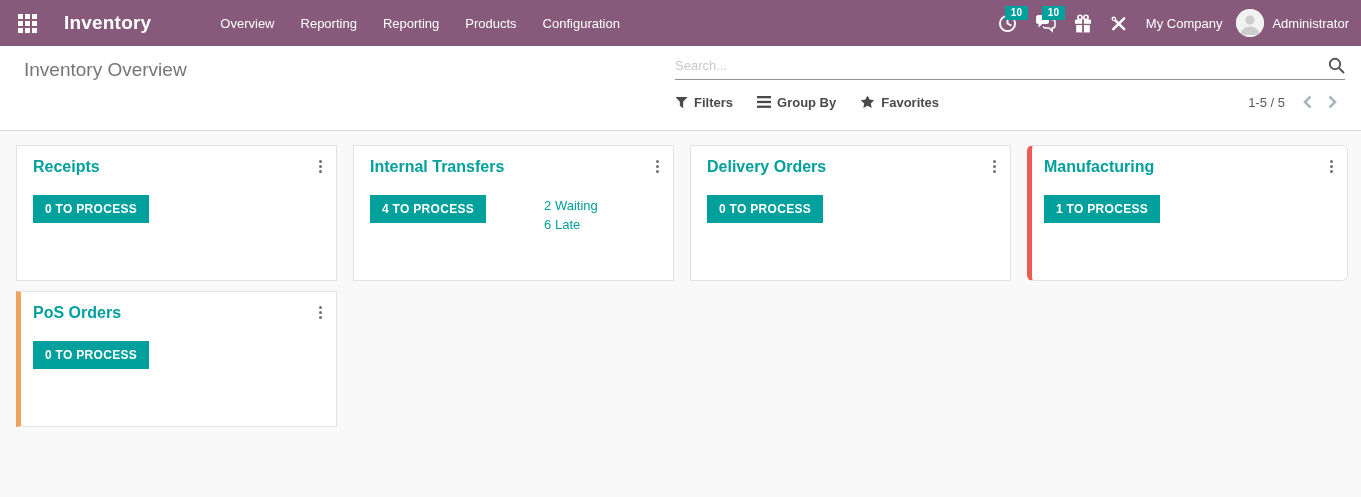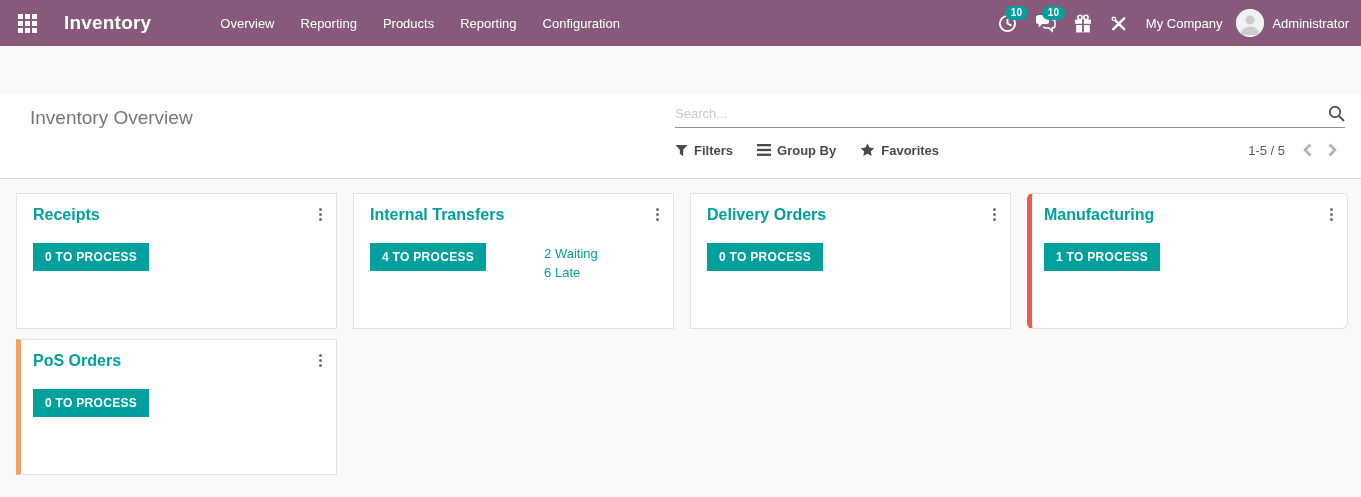--- a/index.html
+++ b/index.html
@@ -14,29 +14,29 @@
   .grid-icon { display:grid; grid-template-columns:repeat(3,5px); grid-gap:2px; }
   .grid-icon span { width:5px; height:5px; background:#fff; }
   .brand { font-size:19px; font-weight:700; margin:0 56px 0 20px; letter-spacing:.2px; }
   .nav { display:flex; align-items:center; height:100%; }
   .nav-item { font-size:13px; padding:0 13px; height:100%; display:flex;
     align-items:center; cursor:pointer; }
   .systray { margin-left:auto; display:flex; align-items:center; }
   .tray-btn { position:relative; padding:6px 9px; display:flex; align-items:center;
     cursor:pointer; }
   .badge { position:absolute; top:-2px; left:16px; background:#00a09d; color:#fff;
-    font-size:10px; font-weight:700; border-radius:7px; padding:1px 6px 2px; }
+    font-size:10px; font-weight:700; border-radius:0; padding:1px 6px 2px; }
   .company { font-size:13px; margin:0 14px 0 10px; cursor:pointer; }
   .user { display:flex; align-items:center; cursor:pointer; }
   .avatar { width:28px; height:28px; border-radius:50%; overflow:hidden; background:#f1f1f1; }
   .user-name { font-size:13px; margin-left:8px; }
 
   
   .control-panel { height:85px; background:#fff; border-bottom:1px solid #d8d8d8;
-    display:flex; padding:0 16px 0 30px;margin-top:48px; }
+    display:flex; padding:0 16px 0 24px; }
   .breadcrumb { padding-top:13px; font-size:19px; color:#767676; }
   .cp-right { margin-left:auto; width:670px; display:flex; flex-direction:column;
     padding-top:11px; }
   .search-row { display:flex; align-items:center; border-bottom:1px solid #8f8f8f;
     padding-bottom:5px; }
   .search-row input { flex:1; border:none; outline:none; font-size:13px; color:#555;
     font-family:"Liberation Sans", sans-serif; background:transparent; }
   .search-row input::placeholder { color:#c9c9c9; }
   .cp-buttons { margin-top:13px; display:flex; align-items:center; }
   .cp-btn { display:flex; align-items:center; gap:6px; font-size:13px; font-weight:700;
@@ -77,22 +77,22 @@
         <span></span>
         <span></span>
         <span></span>
         <span></span>
     </span>
   </div>
   <div class="brand">Inventory</div>
   <nav class="nav">
     <div class="nav-item">Overview</div>
     <div class="nav-item">Reporting</div>
+    <div class="nav-item">Reporting</div>
     <div class="nav-item">Products</div>
-    <div class="nav-item">Reporting</div>
     <div class="nav-item">Configuration</div>
   </nav>
   <div class="systray">
     <div class="tray-btn">
       <svg width="19" height="19" viewBox="0 0 20 20">
         <circle cx="10" cy="10" r="8" fill="none" stroke="#fff" stroke-width="2"></circle>
         <path d="M10 5.2 V10 l4.2 2.4" fill="none" stroke="#fff" stroke-width="2"></path>
       </svg>
       <span class="badge" style="background-color: rgb(0, 160, 157);">10</span>
     </div>

